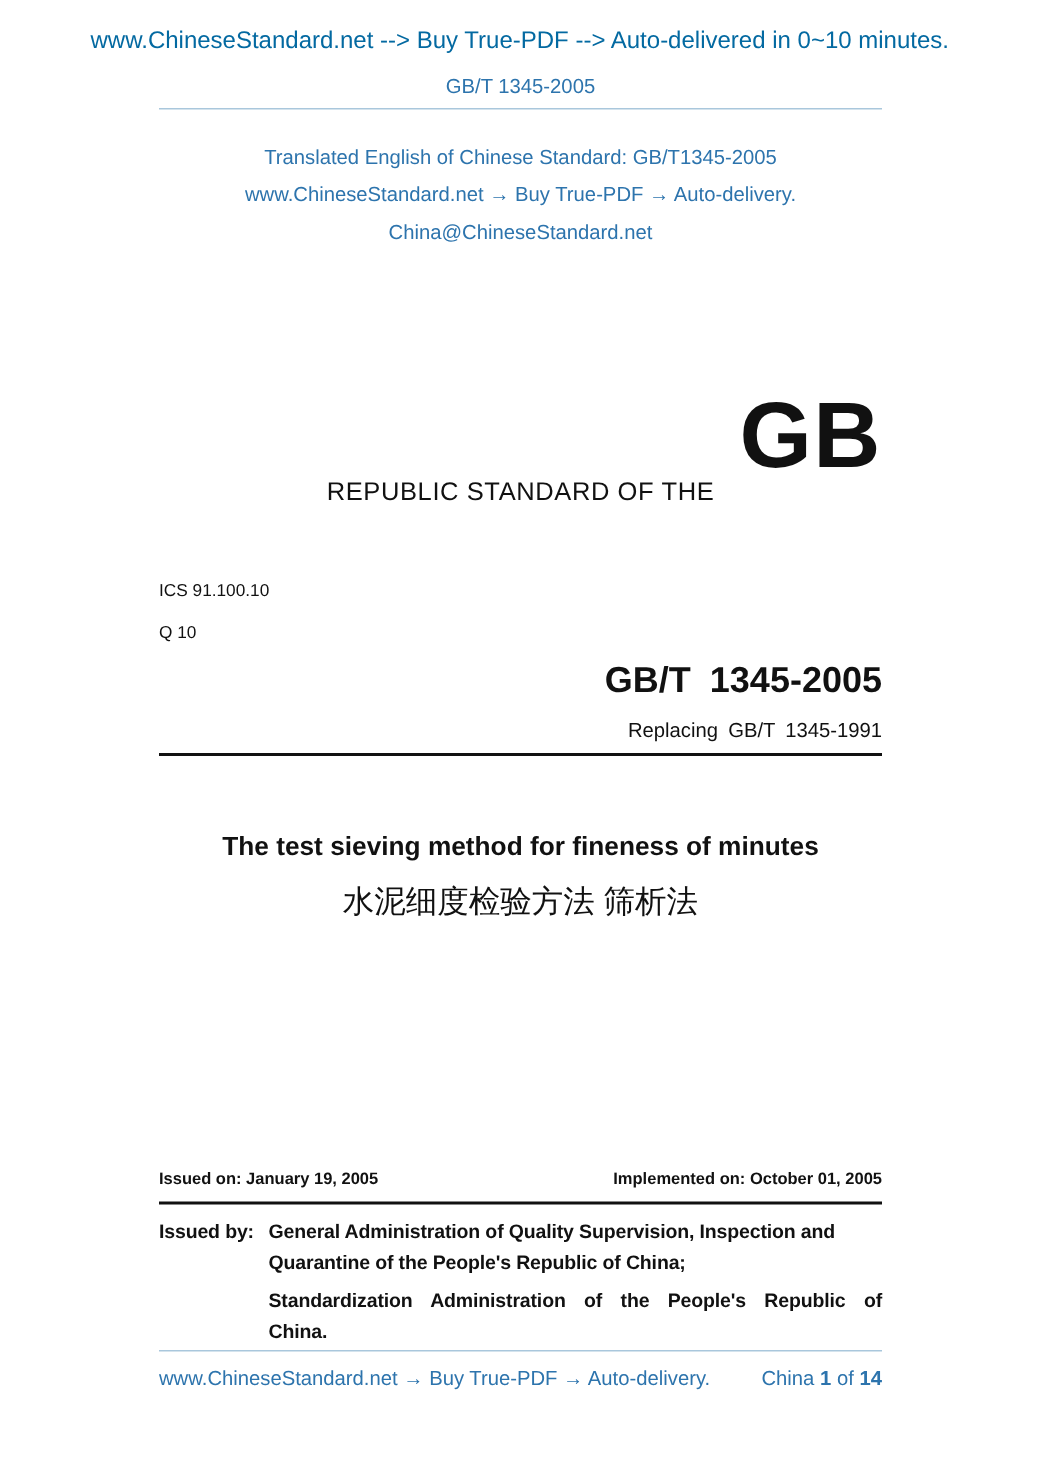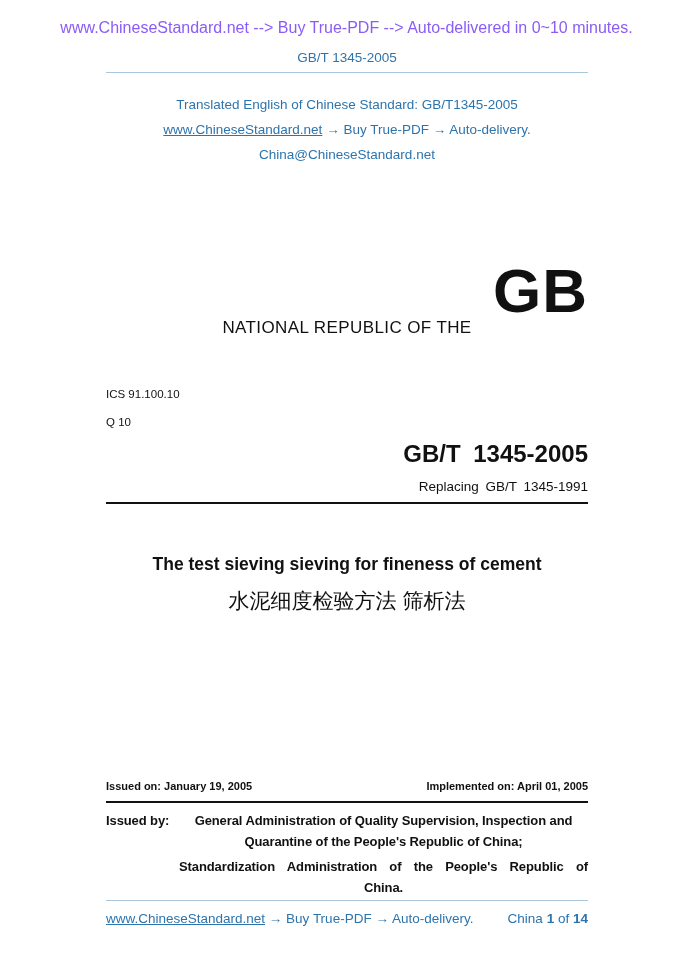--- a/index.html
+++ b/index.html
@@ -10,26 +10,26 @@
     height: 980px;
     background: #ffffff;
     font-family: "Liberation Sans", sans-serif;
     color: #111111;
     overflow: hidden;
   }
   .abs { position: absolute; left: 106px; right: 105px; }
   .full { position: absolute; left: 0; right: 0; }
   .center { text-align: center; }
   .right  { text-align: right; }
-  .red  { color: #8b5cf6; }
+  .red  { color: #0369a1; }
   .blue { color: #2d74ad; }
   .bold { font-weight: bold; }
   .hairline { border-top: 1px solid #a9c7dc; height: 0; }
   .rule { border-top: 2px solid #111111; height: 0; }
-  .underline { text-decoration: underline; }
+  .underline { }
   a { color: inherit; cursor: pointer; }
 
   #promo      { top: 19px;  font-size: 16px; }
   #doccode    { top: 50px;  font-size: 13.5px; }
   #hairline1  { top: 72px;  }
   #translated { top: 97px;  font-size: 13.5px; }
   #linkline   { top: 122px; font-size: 13.5px; }
   #email      { top: 147px; font-size: 13.5px; }
 
   #gblogo     { top: 260px; font-size: 62px; font-weight: bold; letter-spacing: 1px; line-height: 1; }
@@ -45,21 +45,21 @@
   #title-en   { top: 554px; font-size: 17.5px; }
   #title-zh   { top: 587px; font-size: 21px; font-family: "Liberation Sans", "DejaVu Sans", sans-serif; }
 
   #issued-row { top: 780px; font-size: 11px; display: flex; justify-content: space-between; }
   #rule2      { top: 801px; }
 
   #issuedby   { top: 810px; font-size: 13px; line-height: 21px; letter-spacing: -0.1px; }
   .issuer-label { position: absolute; left: 0; top: 0; white-space: nowrap; }
   .issuer-text  { margin-left: 73px; }
   .issuer       { margin: 0 0 4px 0; }
-  .line         { display: block; text-align: center; }
+  .line         { display: block; }
   .nowrap       { white-space: nowrap; }
   .justify      { text-align: justify; text-align-last: justify; }
 
   #hairline2  { top: 900px; }
   #footer     { top: 911px; font-size: 13.5px; display: flex; justify-content: space-between; }
 </style>
 </head>
 <body>
 
 <div class="page">
@@ -74,45 +74,45 @@
 
   <div id="linkline" class="abs center blue">
     <a class="underline">www.ChineseStandard.net</a>
     <span>→ Buy True-PDF → Auto-delivery.</span>
   </div>
 
   <div id="email" class="abs center blue">China@ChineseStandard.net</div>
 
   <div id="gblogo" class="abs right">GB</div>
 
-  <div id="nat1" class="abs center">NATIONAL REPUBLIC OF THE</div>
+  <div id="nat1" class="abs center">REPUBLIC STANDARD OF THE</div>
 
 
   <div id="ics" class="abs">ICS 91.100.10</div>
 
   <div id="qclass" class="abs">Q 10</div>
 
   <div id="stdcode" class="abs right bold">GB/T 1345-2005</div>
 
   <div id="replacing" class="abs right">Replacing GB/T 1345-1991</div>
 
   <div id="rule1" class="abs rule"></div>
 
-  <div id="title-en" class="abs center bold">The test sieving sieving for fineness of cement</div>
+  <div id="title-en" class="abs center bold">The test sieving method for fineness of minutes</div>
 
   <div id="title-zh" class="abs center">水泥细度检验方法 筛析法</div>
 
   <div id="issued-row" class="abs bold">
     <span>
       <span>Issued on:</span>
       <span>January 19, 2005</span>
     </span>
     <span>
       <span>Implemented on:</span>
-      <span>April 01, 2005</span>
+      <span>October 01, 2005</span>
     </span>
   </div>
 
   <div id="rule2" class="abs rule"></div>
 
   <div id="issuedby" class="abs bold">
     <span class="issuer-label">Issued by:</span>
     <div class="issuer-text">
       <p class="issuer">
         <span class="line nowrap">General Administration of Quality Supervision, Inspection and</span>

